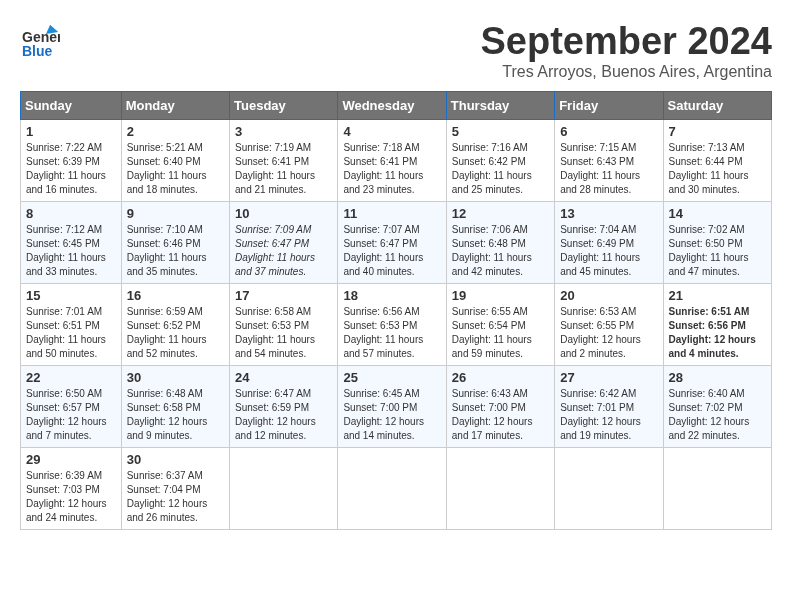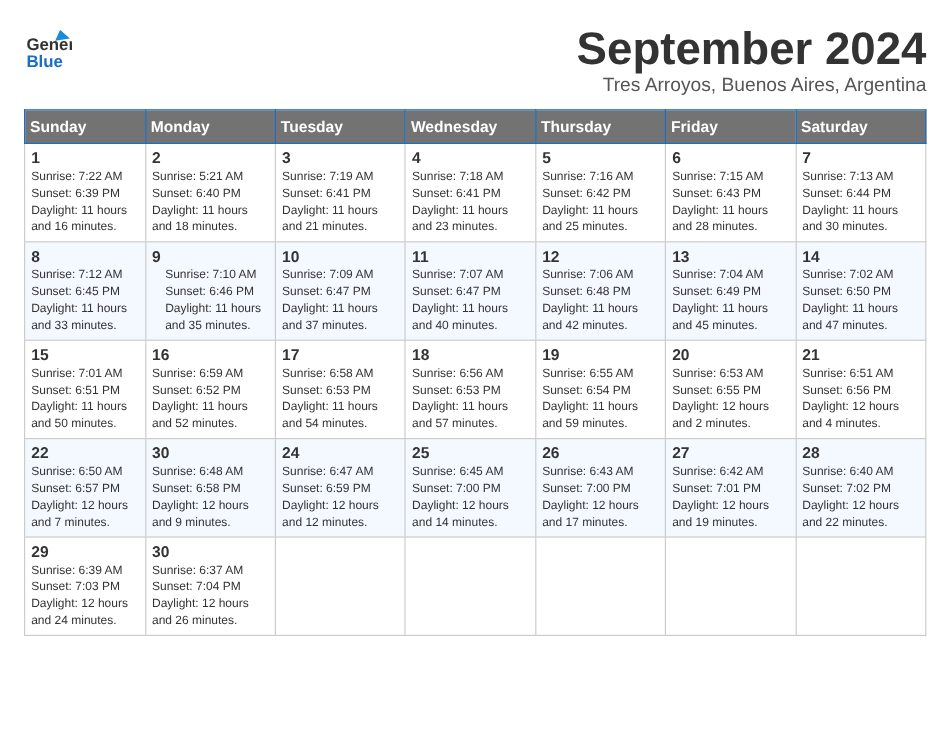--- a/index.html
+++ b/index.html
@@ -165,28 +165,28 @@
       <tr>
         <td>
           <span class="day-number">8</span>
           <div class="day-info" style="white-space: pre-line;">Sunrise: 7:12 AM
 Sunset: 6:45 PM
 Daylight: 11 hours
 and 33 minutes.</div>
         </td>
         <td>
           <span class="day-number">9</span>
-          <div class="day-info" style="white-space: pre-line; margin-left: 11px;">Sunrise: 7:10 AM
+          <div class="day-info" style="white-space: pre-line;">Sunrise: 7:10 AM
 Sunset: 6:46 PM
 Daylight: 11 hours
 and 35 minutes.</div>
         </td>
         <td>
           <span class="day-number">10</span>
-          <div class="day-info" style="white-space: pre-line;">Sunrise: 7:09 AM
+          <div class="day-info" style="white-space: pre-line; font-style: italic;">Sunrise: 7:09 AM
 Sunset: 6:47 PM
 Daylight: 11 hours
 and 37 minutes.</div>
         </td>
         <td>
           <span class="day-number">11</span>
           <div class="day-info" style="white-space: pre-line;">Sunrise: 7:07 AM
 Sunset: 6:47 PM
 Daylight: 11 hours
 and 40 minutes.</div>
@@ -251,21 +251,21 @@
         </td>
         <td>
           <span class="day-number">20</span>
           <div class="day-info" style="white-space: pre-line;">Sunrise: 6:53 AM
 Sunset: 6:55 PM
 Daylight: 12 hours
 and 2 minutes.</div>
         </td>
         <td>
           <span class="day-number">21</span>
-          <div class="day-info" style="white-space: pre-line;">Sunrise: 6:51 AM
+          <div class="day-info" style="white-space: pre-line; font-weight: bold;">Sunrise: 6:51 AM
 Sunset: 6:56 PM
 Daylight: 12 hours
 and 4 minutes.</div>
         </td>
       </tr>
       <tr>
         <td>
           <span class="day-number">22</span>
           <div class="day-info" style="white-space: pre-line;">Sunrise: 6:50 AM
 Sunset: 6:57 PM

